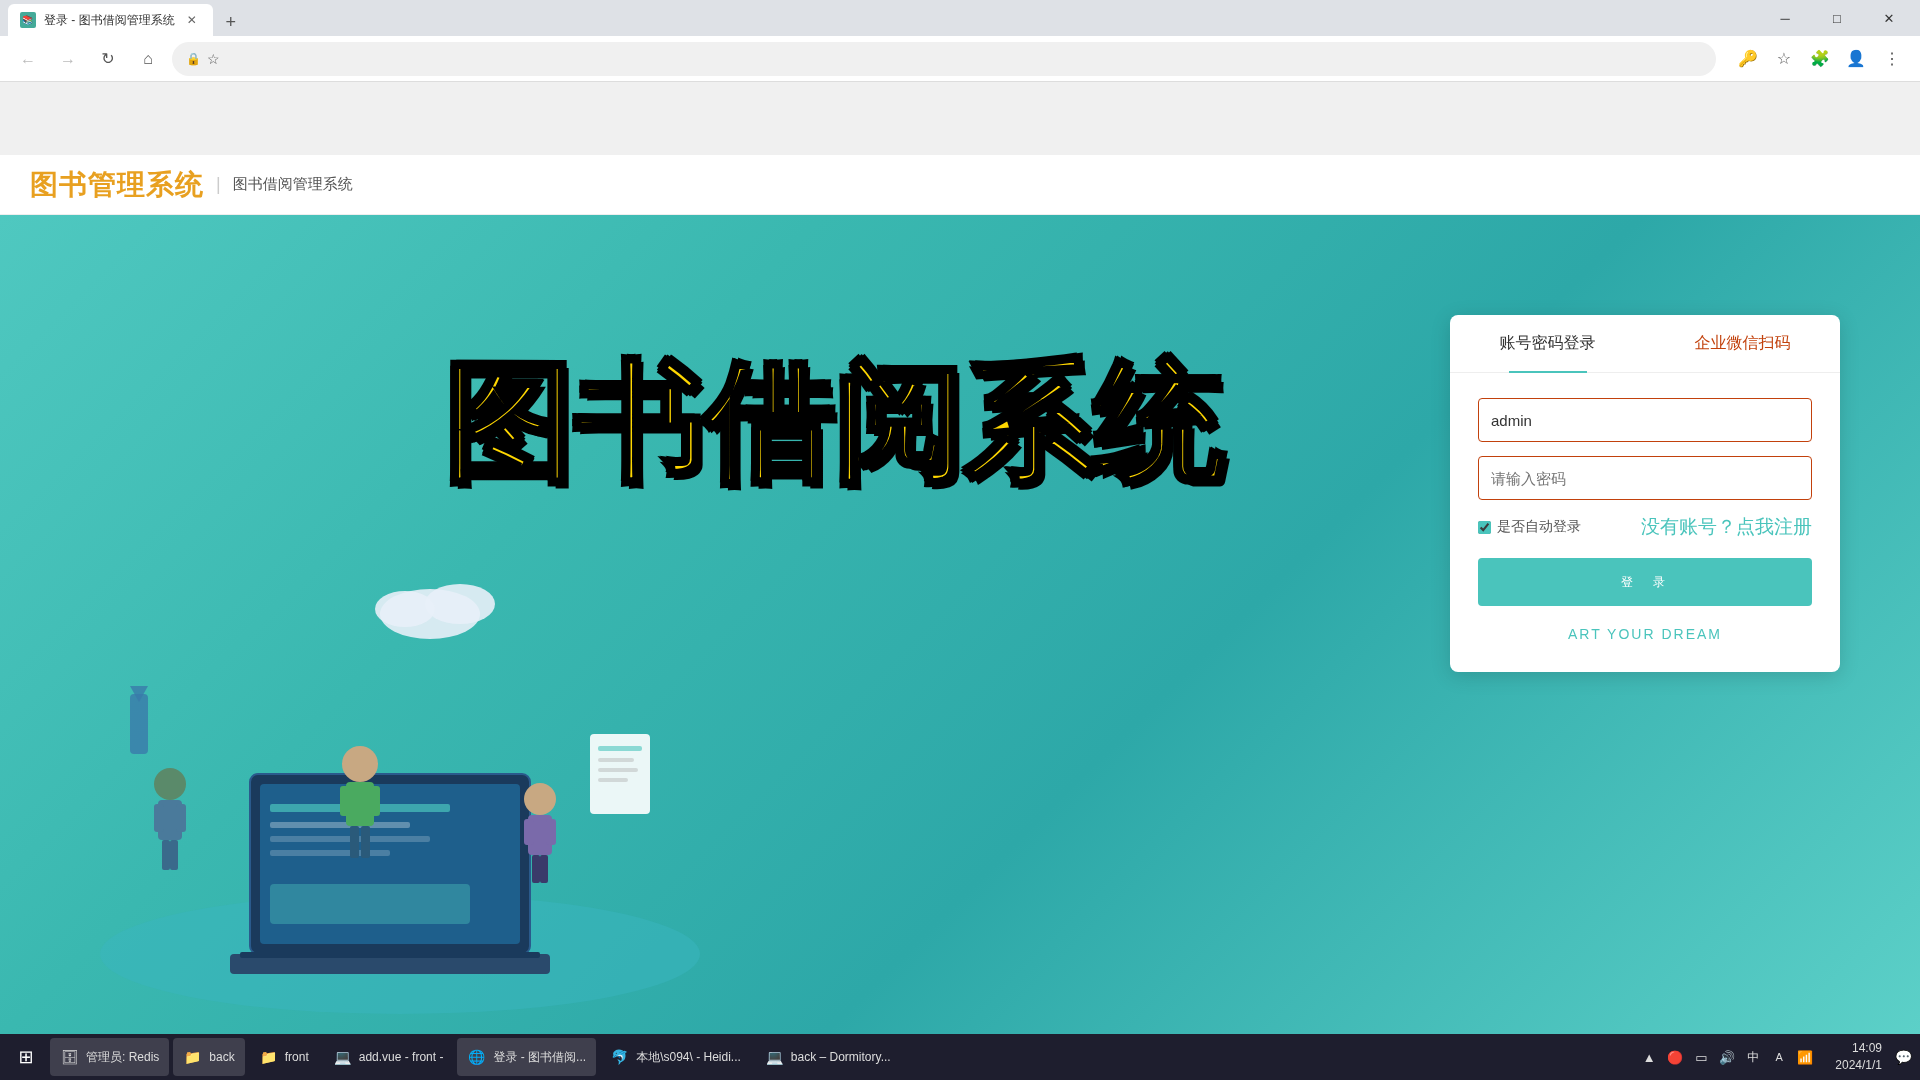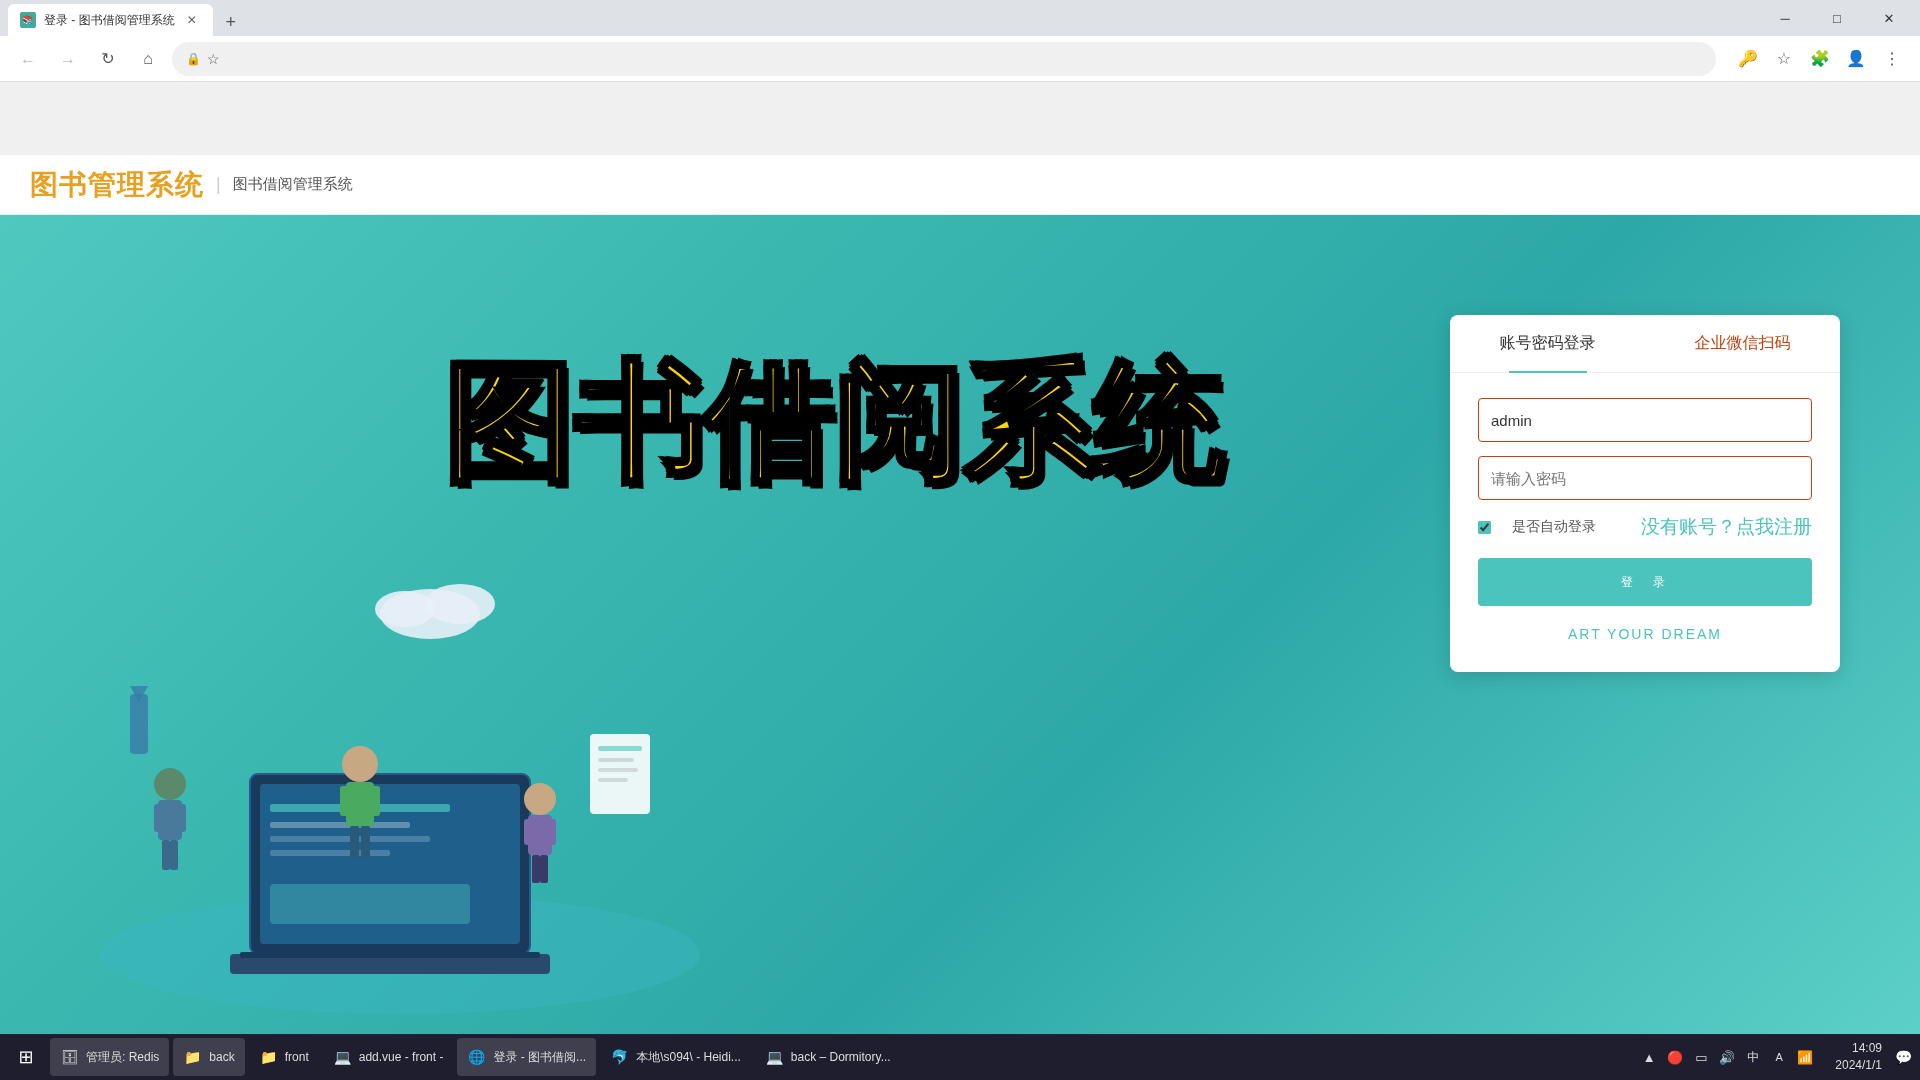--- a/index.html
+++ b/index.html
@@ -284,21 +284,21 @@
     }
     .login-options {
       display: flex;
       align-items: center;
       justify-content: space-between;
       margin-bottom: 18px;
     }
     .auto-login {
       display: flex;
       align-items: center;
-      gap: 21px;
+      gap: 6px;
       font-size: 14px;
       color: #555;
     }
     .auto-login input[type="checkbox"] {
       accent-color: #4ac4bc;
     }
     .register-link {
       font-size: 19px;
       color: #4ac4bc;
       cursor: pointer;

